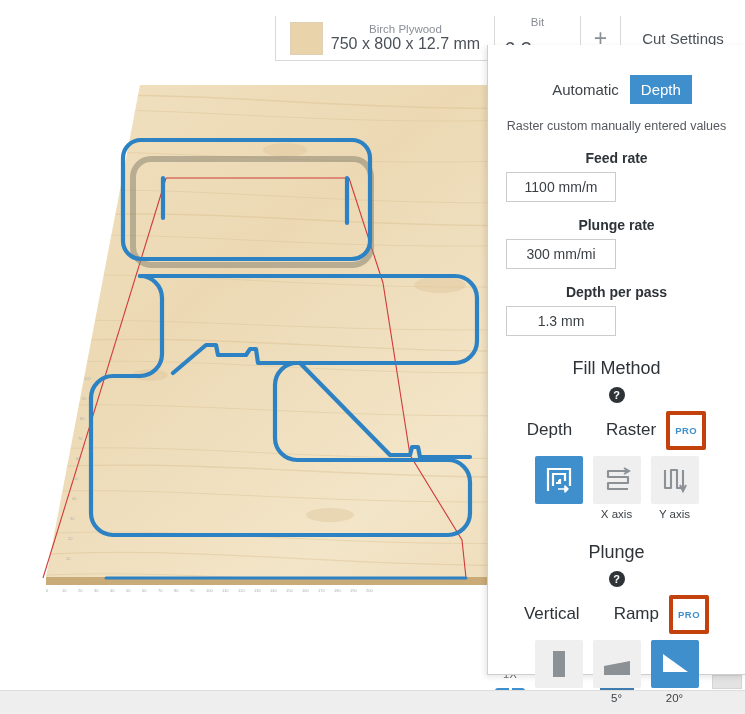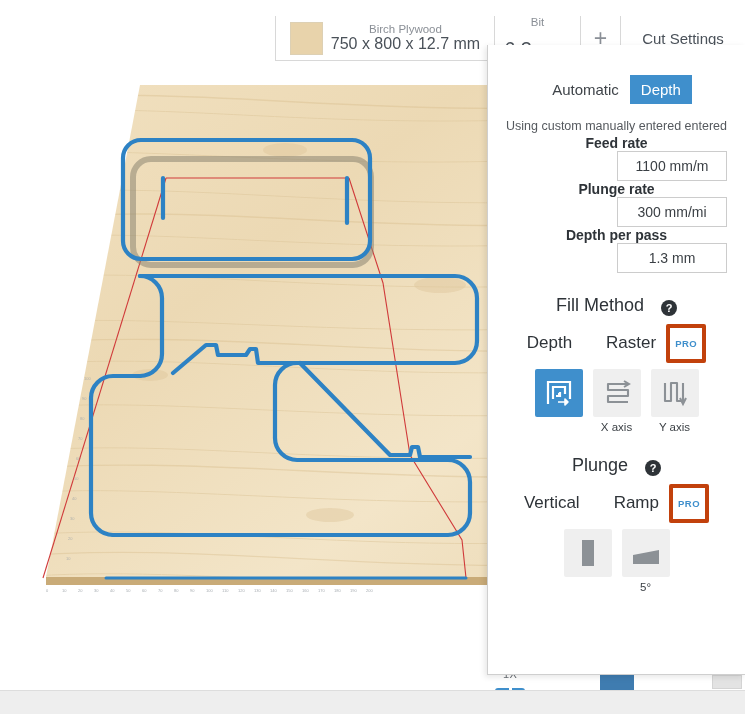--- a/index.html
+++ b/index.html
@@ -74,30 +74,30 @@
   }
   .seg-row { display: flex; justify-content: center; align-items: stretch; margin-top: 10px; }
   .seg {
     font-size: 15px; padding: 6px 11px; cursor: pointer; color: #3f4449;
     background: transparent; border: none;
   }
   .seg.active { background: #3f8fcc; color: #ffffff; }
   .panel-note {
     margin-top: 14px; text-align: center; font-size: 12.5px; color: #55595e; line-height: 1.35;
   }
-  .field-label { text-align: center; font-size: 14px; font-weight: bold; color: #2e3338; }
-  .field-wrap { display: flex; justify-content: flex-end; }
+  .field-label { margin-top: 15px; text-align: center; font-size: 14px; font-weight: bold; color: #2e3338; }
+  .field-wrap { display: flex; justify-content: flex-start; margin-top: 6px; }
   .field-input {
     width: 110px; height: 30px; border: 1px solid #cccccc; background: #fff;
     text-align: center; font-size: 14px; color: #3a3f44;
     font-family: "Liberation Sans", sans-serif;
   }
   .section-title {
     margin-top: 22px; text-align: center; font-size: 18px; color: #2e3338;
-    display: flex; align-items: flex-end; justify-content: center; gap: 17px;
+    display: flex; align-items: center; justify-content: center; gap: 8px; flex-direction: column;
   }
   .help-dot {
     width: 16px; height: 16px; border-radius: 50%; background: #2e3338; color: #fff;
     font-size: 11px; font-weight: bold; display: inline-flex; align-items: center; justify-content: center;
     cursor: pointer;
   }
   .opt-head { display: flex; justify-content: center; align-items: center; gap: 10px; margin-top: 8px; }
   .opt-head-text { font-size: 17px; color: #2e3338; }
   .pro-badge {
     font-size: 9.5px; font-weight: bold; color: #3f8fcc; border: 4px solid #c2410c;
@@ -292,21 +292,21 @@
   <div class="hidden-gray-btn"></div>
   <div class="bottom-strip"></div>
 
   <div class="panel">
 
     <div class="seg-row">
       <button class="seg">Automatic</button>
       <button class="seg active">Depth</button>
     </div>
 
-    <div class="panel-note">Using custom manually entered entered</div>
+    <div class="panel-note">Raster custom manually entered values</div>
 
     <div class="field-label">Feed rate</div>
     <div class="field-wrap">
       <input class="field-input" type="text" value="1100 mm/m" style="">
     </div>
 
     <div class="field-label">Plunge rate</div>
     <div class="field-wrap">
       <input class="field-input" type="text" value="300 mm/mi" style="">
     </div>
@@ -390,16 +390,24 @@
         <span class="icon-cap">&nbsp;</span>
       </div>
       <div class="icon-col">
         <div class="icon-box">
           <svg width="34" height="30" viewBox="0 0 34 30">
             <polygon points="4,17 30,12 30,26 4,26" fill="#8c9196"></polygon>
           </svg>
         </div>
         <span class="icon-cap">5°</span>
       </div>
+      <div class="icon-col">
+        <div class="icon-box sel">
+          <svg width="34" height="30" viewBox="0 0 34 30">
+            <polygon points="5,5 30,23 5,23" fill="#ffffff"></polygon>
+          </svg>
+        </div>
+        <span class="icon-cap">20°</span>
+      </div>
     </div>
 
   </div>
 </div>
 
 </body></html>

